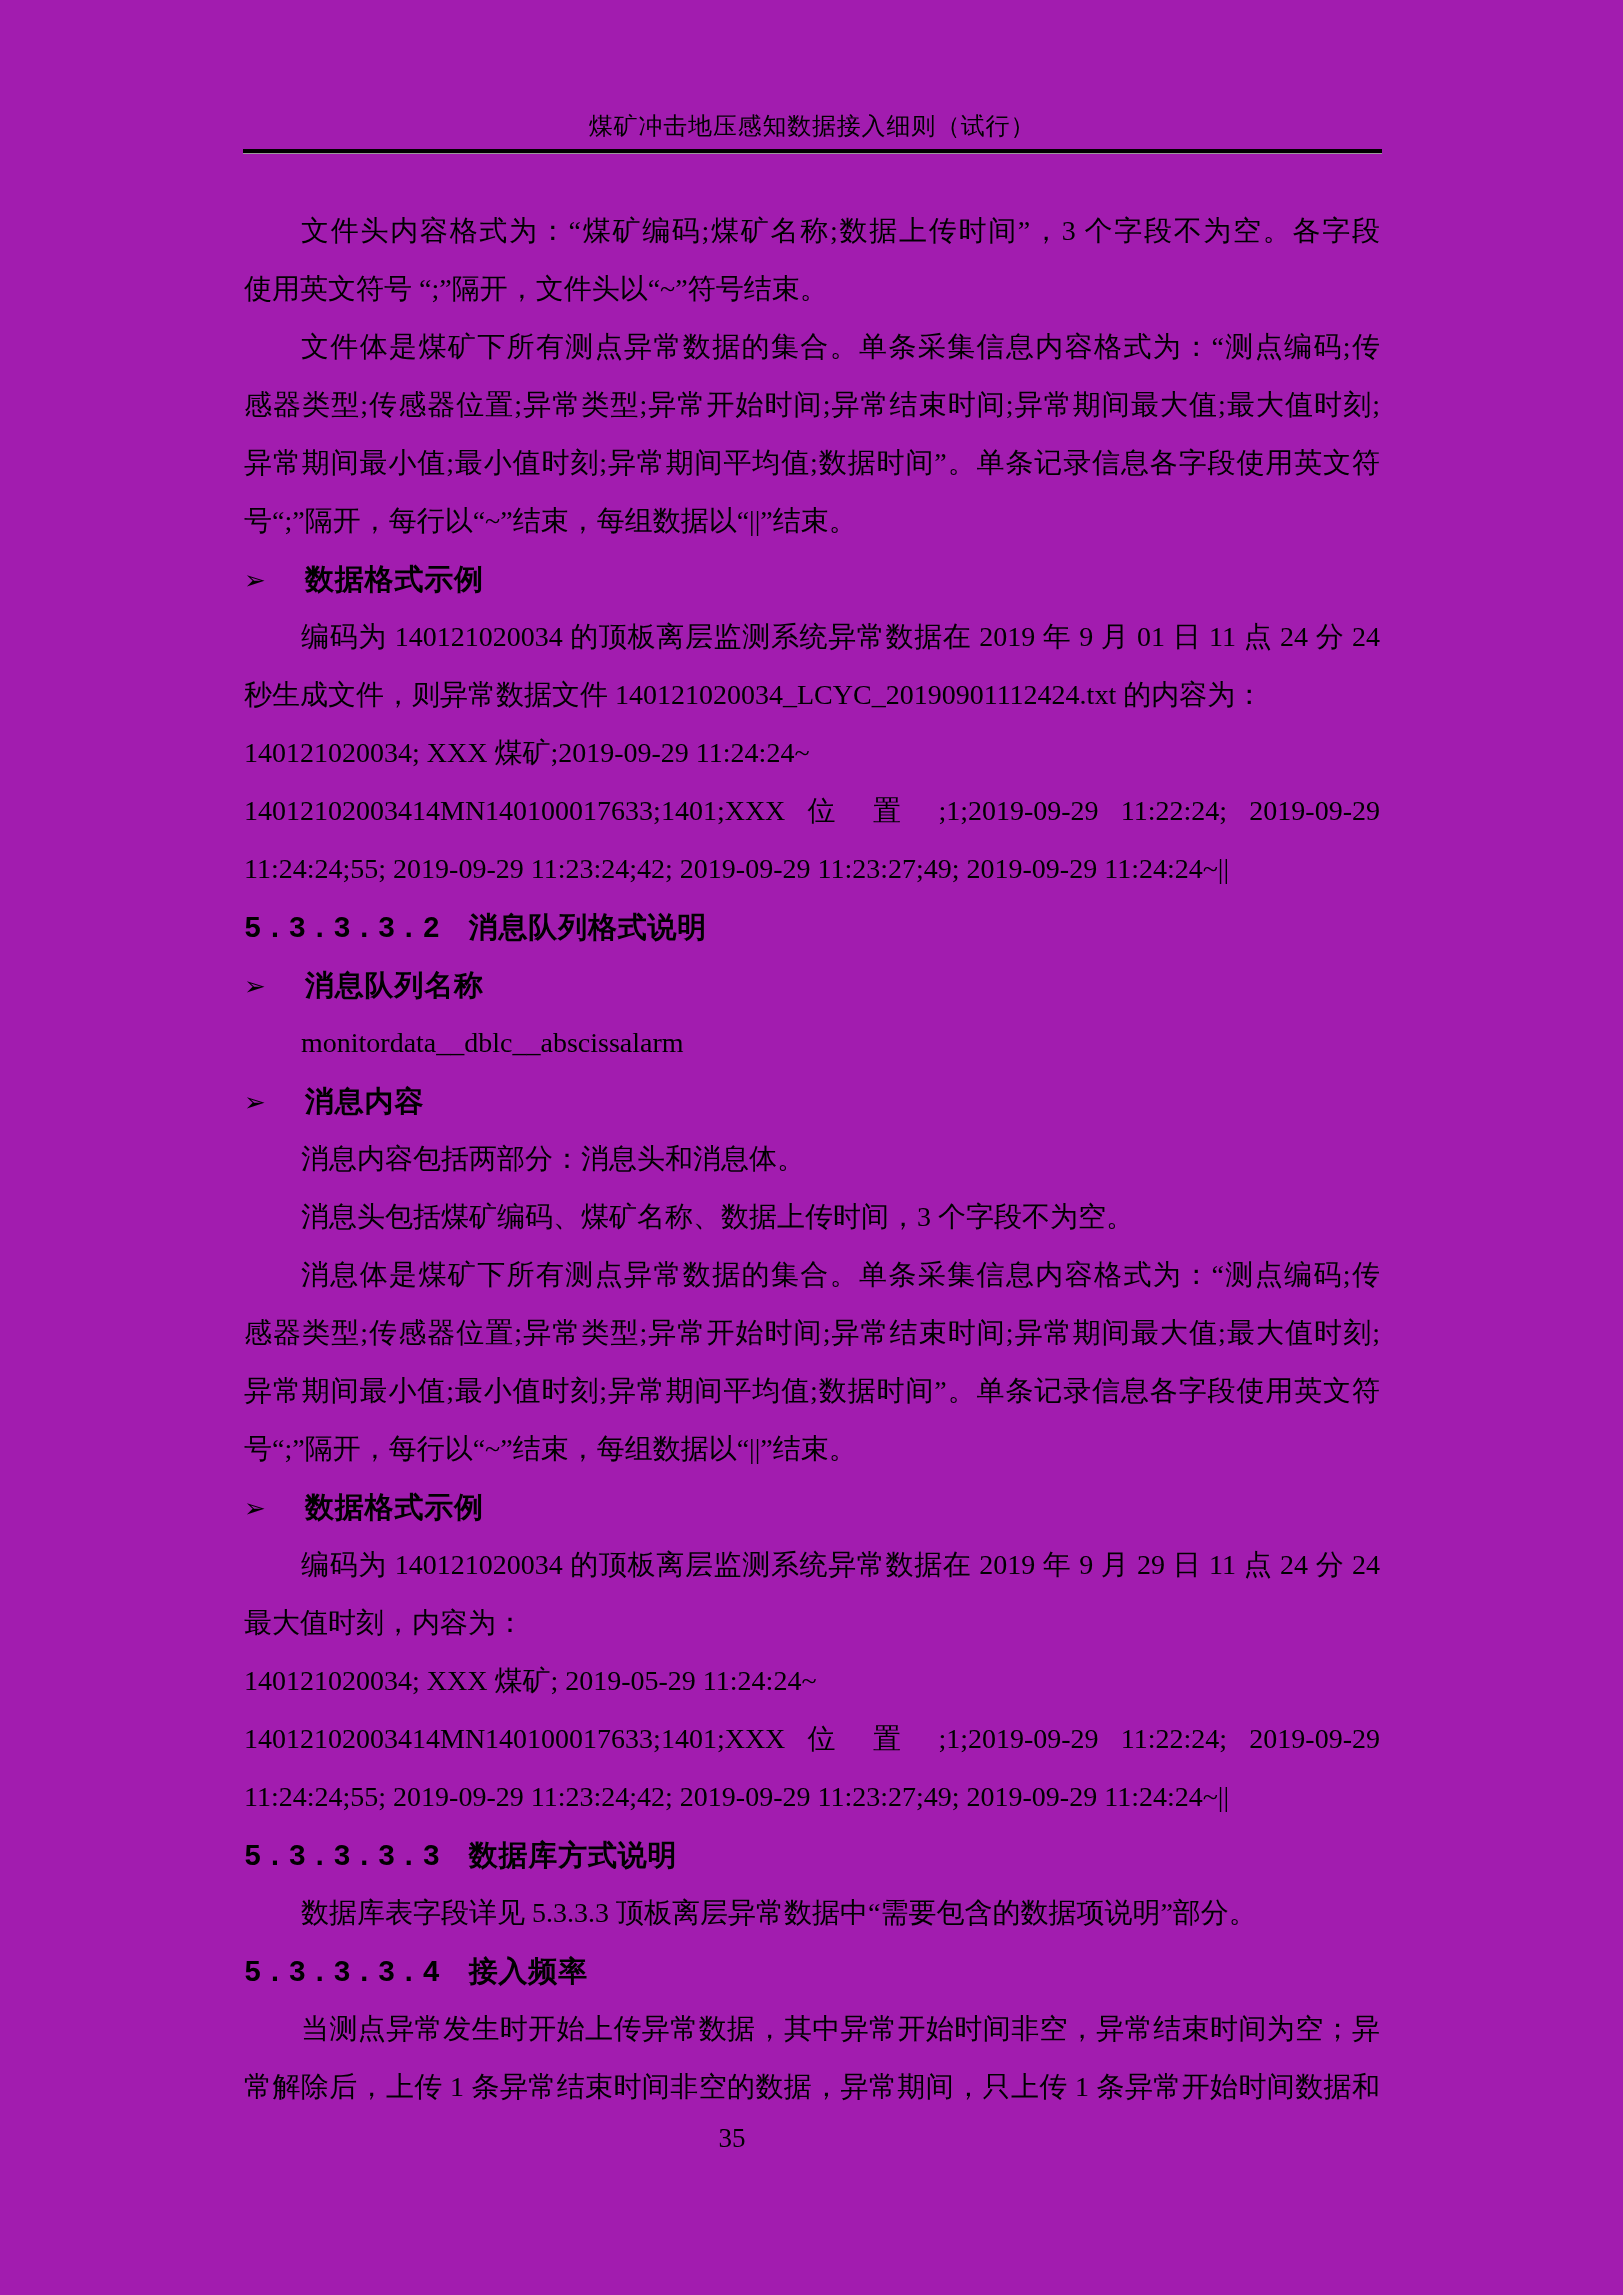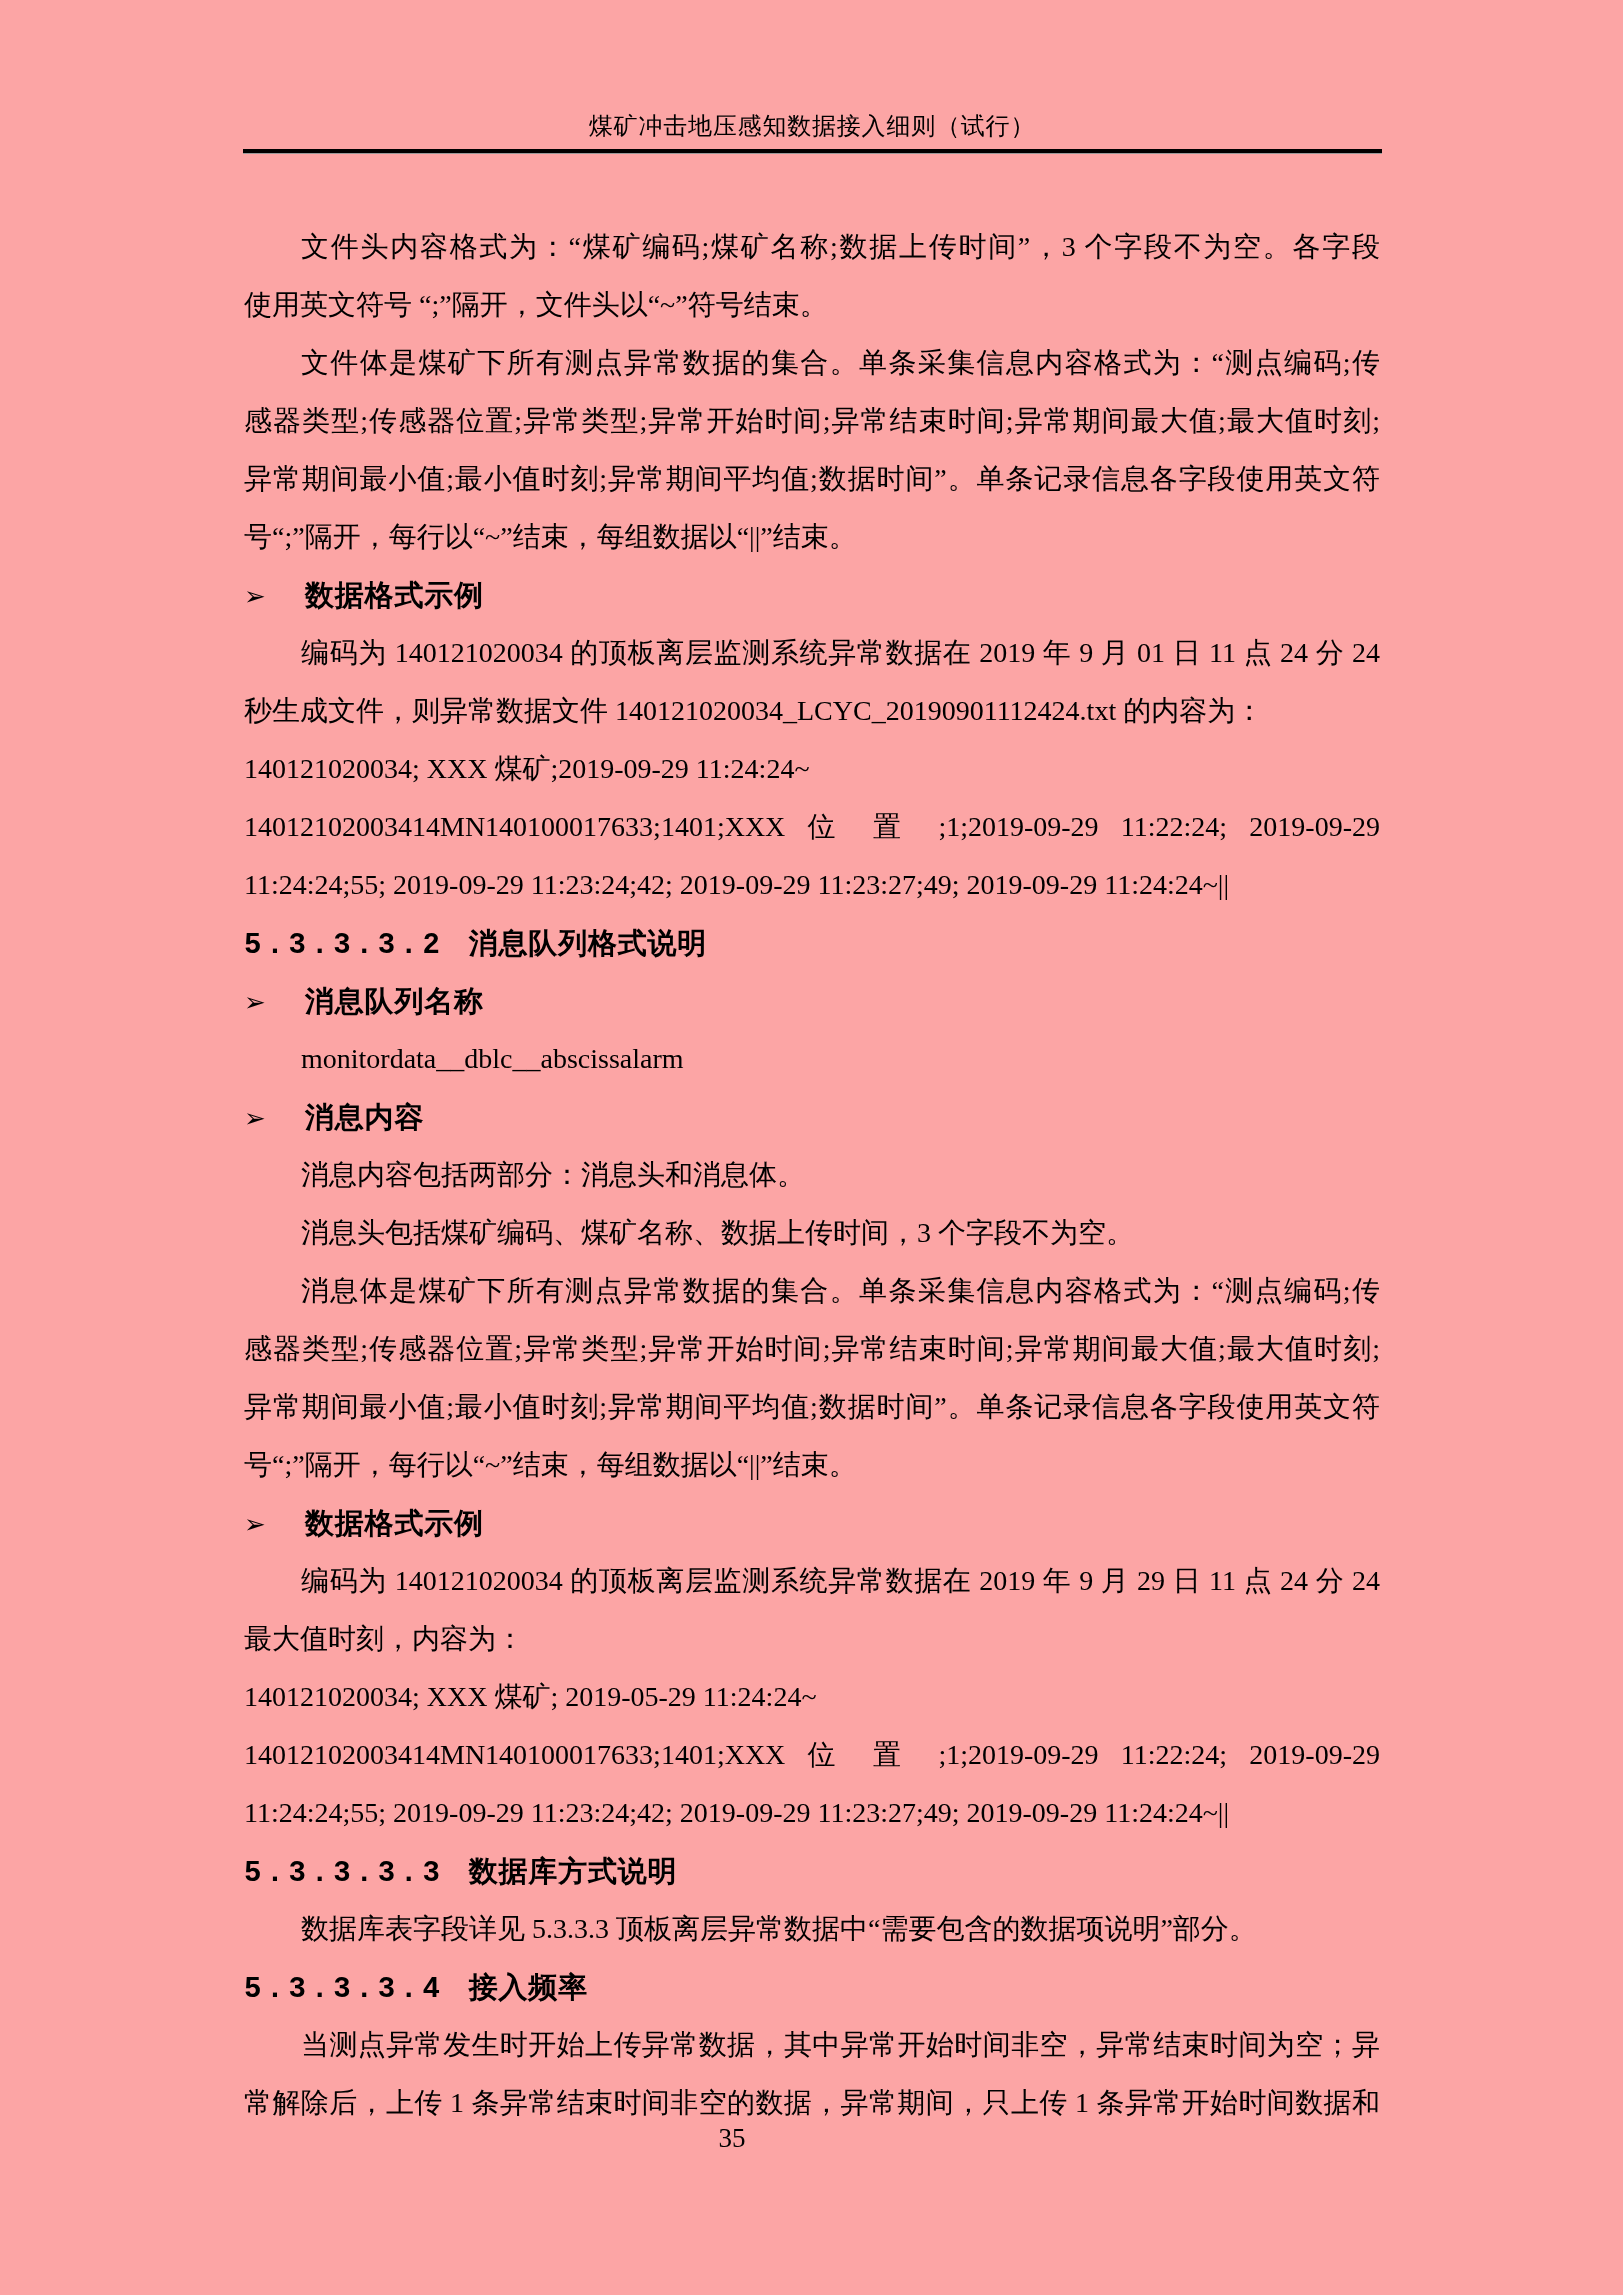--- a/index.html
+++ b/index.html
@@ -1,40 +1,40 @@
 <!DOCTYPE html>
 <html style="font-size:13px"><head>
 <meta charset="utf-8">
 <style>
   html,body{margin:0;padding:0;background:#e8e8e8;}
   .page{
     position:relative;
     width:1623px;height:2295px;
-    background:#fca5a5;
+    background:#a21caf;
     margin:0 auto;
     font-family:"Liberation Serif","DejaVu Serif",serif;
     color:#000;
     overflow:hidden;
   }
   
   .doc-header{
     position:absolute;top:110px;left:244px;width:1136px;
     text-align:center;
     font-size:24px;line-height:32px;
     letter-spacing:0.8px;
     white-space:nowrap;
   }
   .header-rule{
     position:absolute;top:149px;left:243px;width:1139px;height:4px;
     background:#000;
     border-bottom:1.6px solid #9a9a9a;
   }
   
   .doc-body{
-    position:absolute;left:244px;top:218px;width:1136px;
+    position:absolute;left:244px;top:202px;width:1136px;
   }
   .line{
     height:58px;line-height:58px;
     font-size:28px;
     text-align:left;
     overflow:hidden;
   }
   .line.justify{
     text-align:justify;
     text-align-last:justify;

